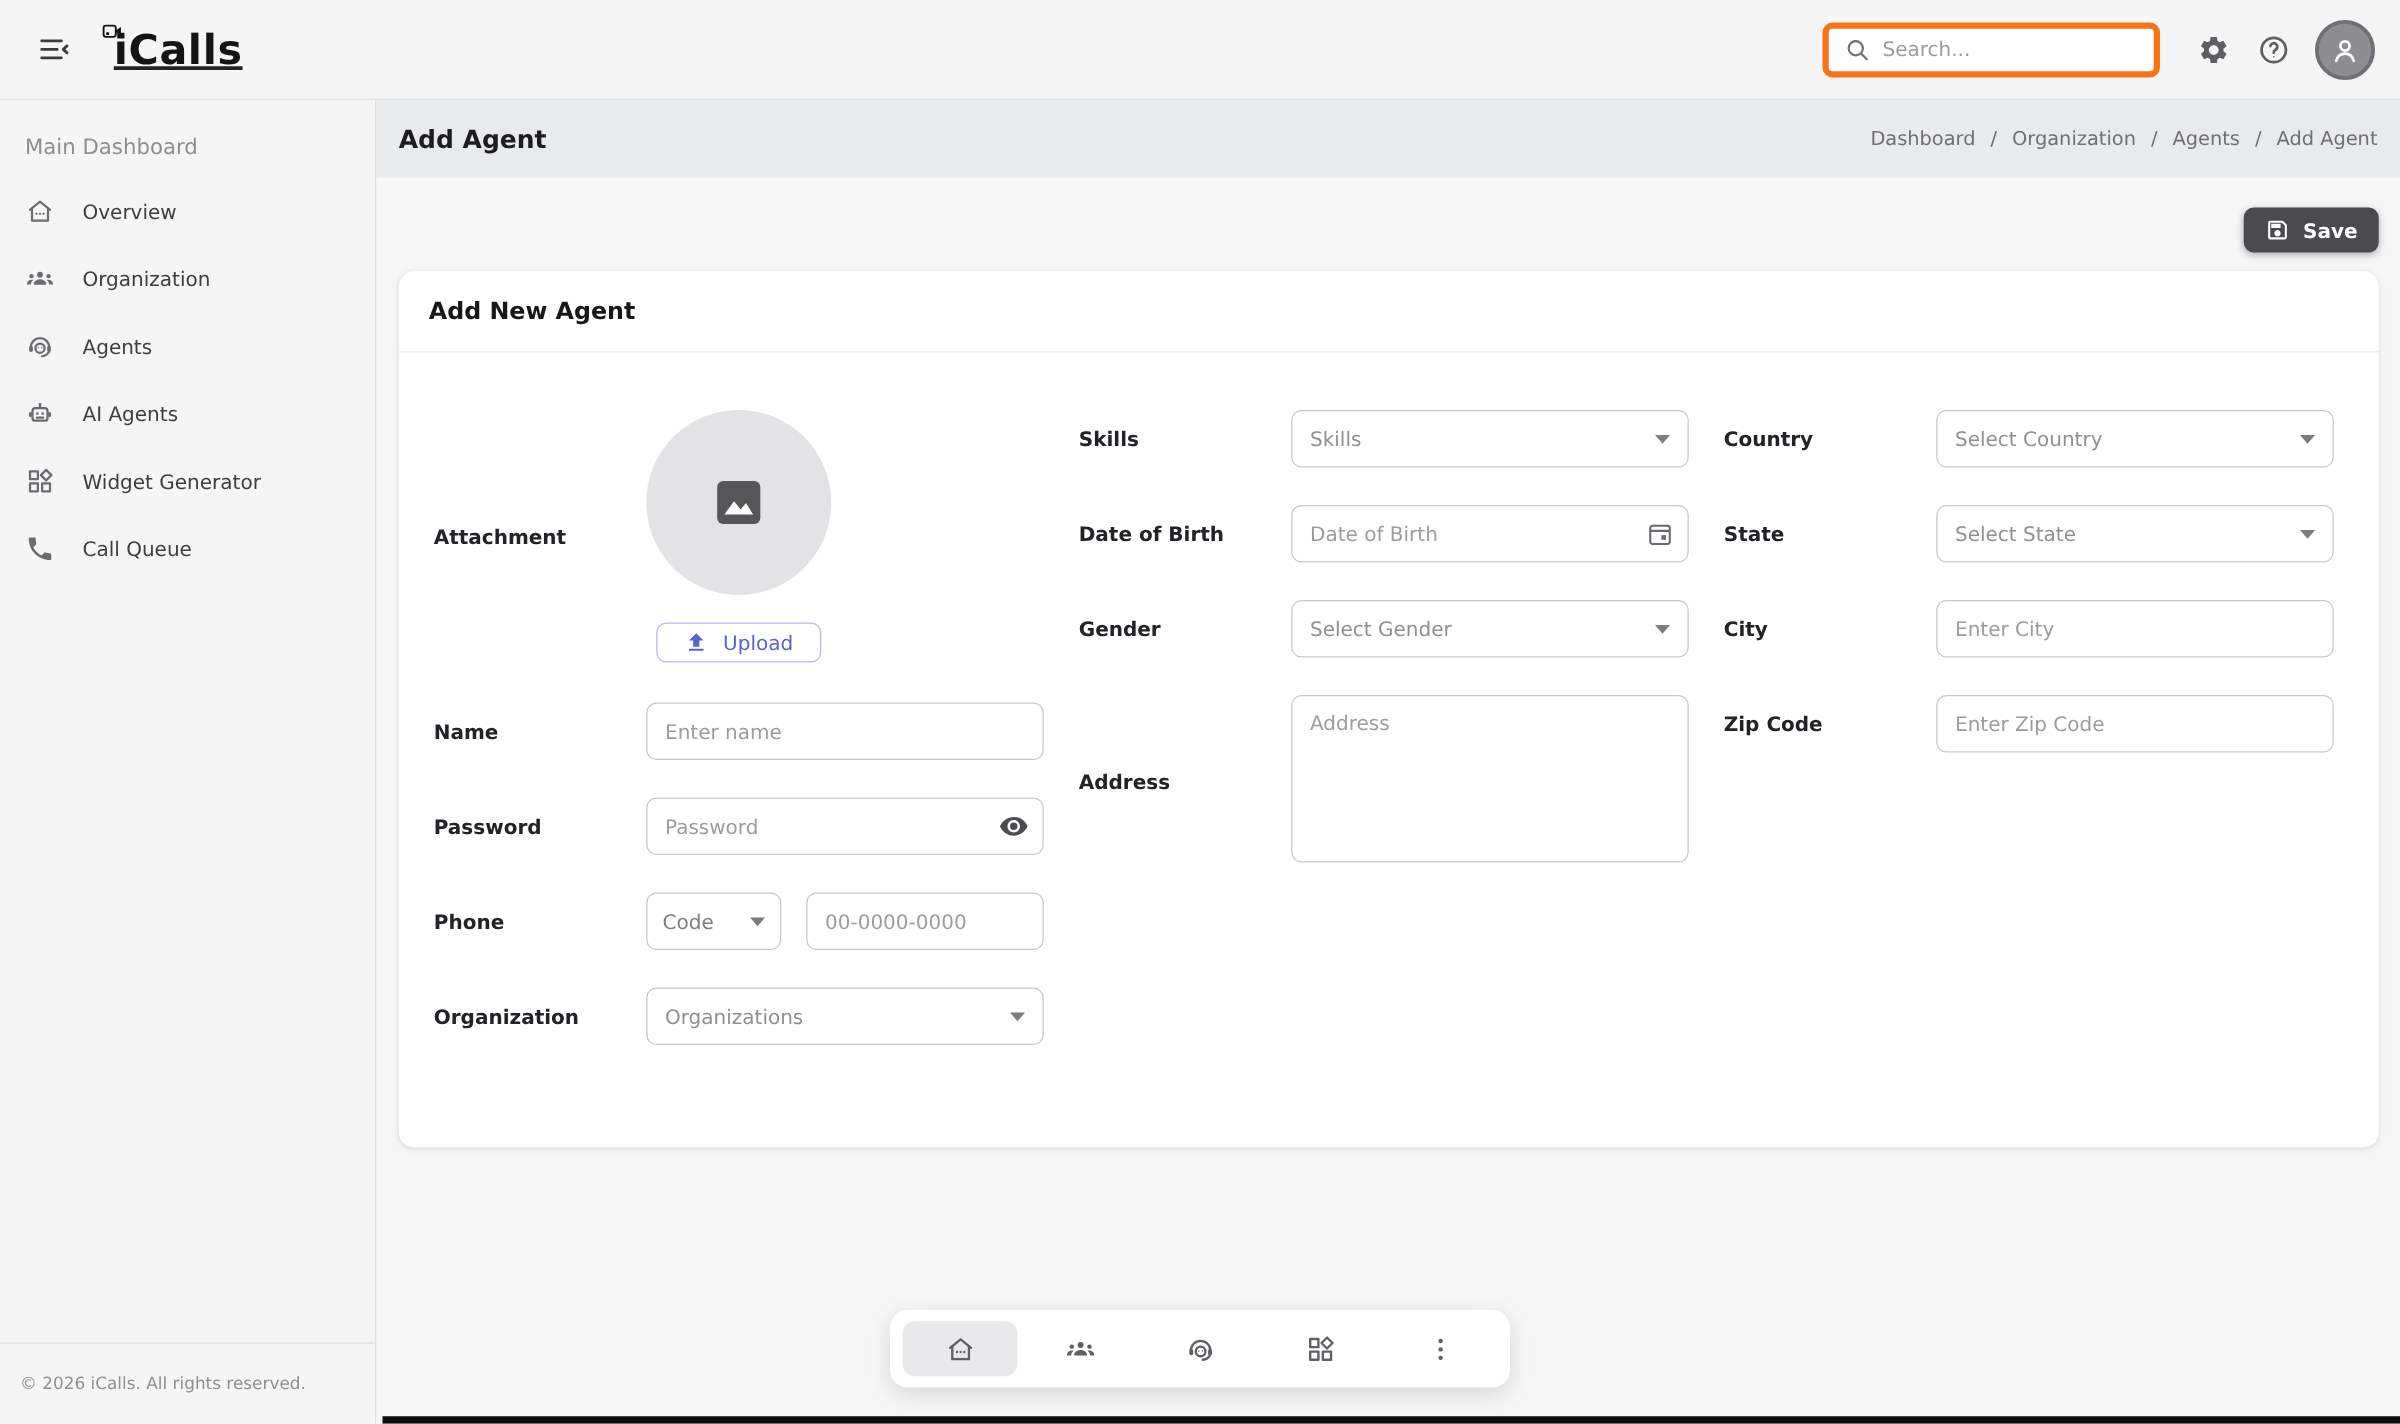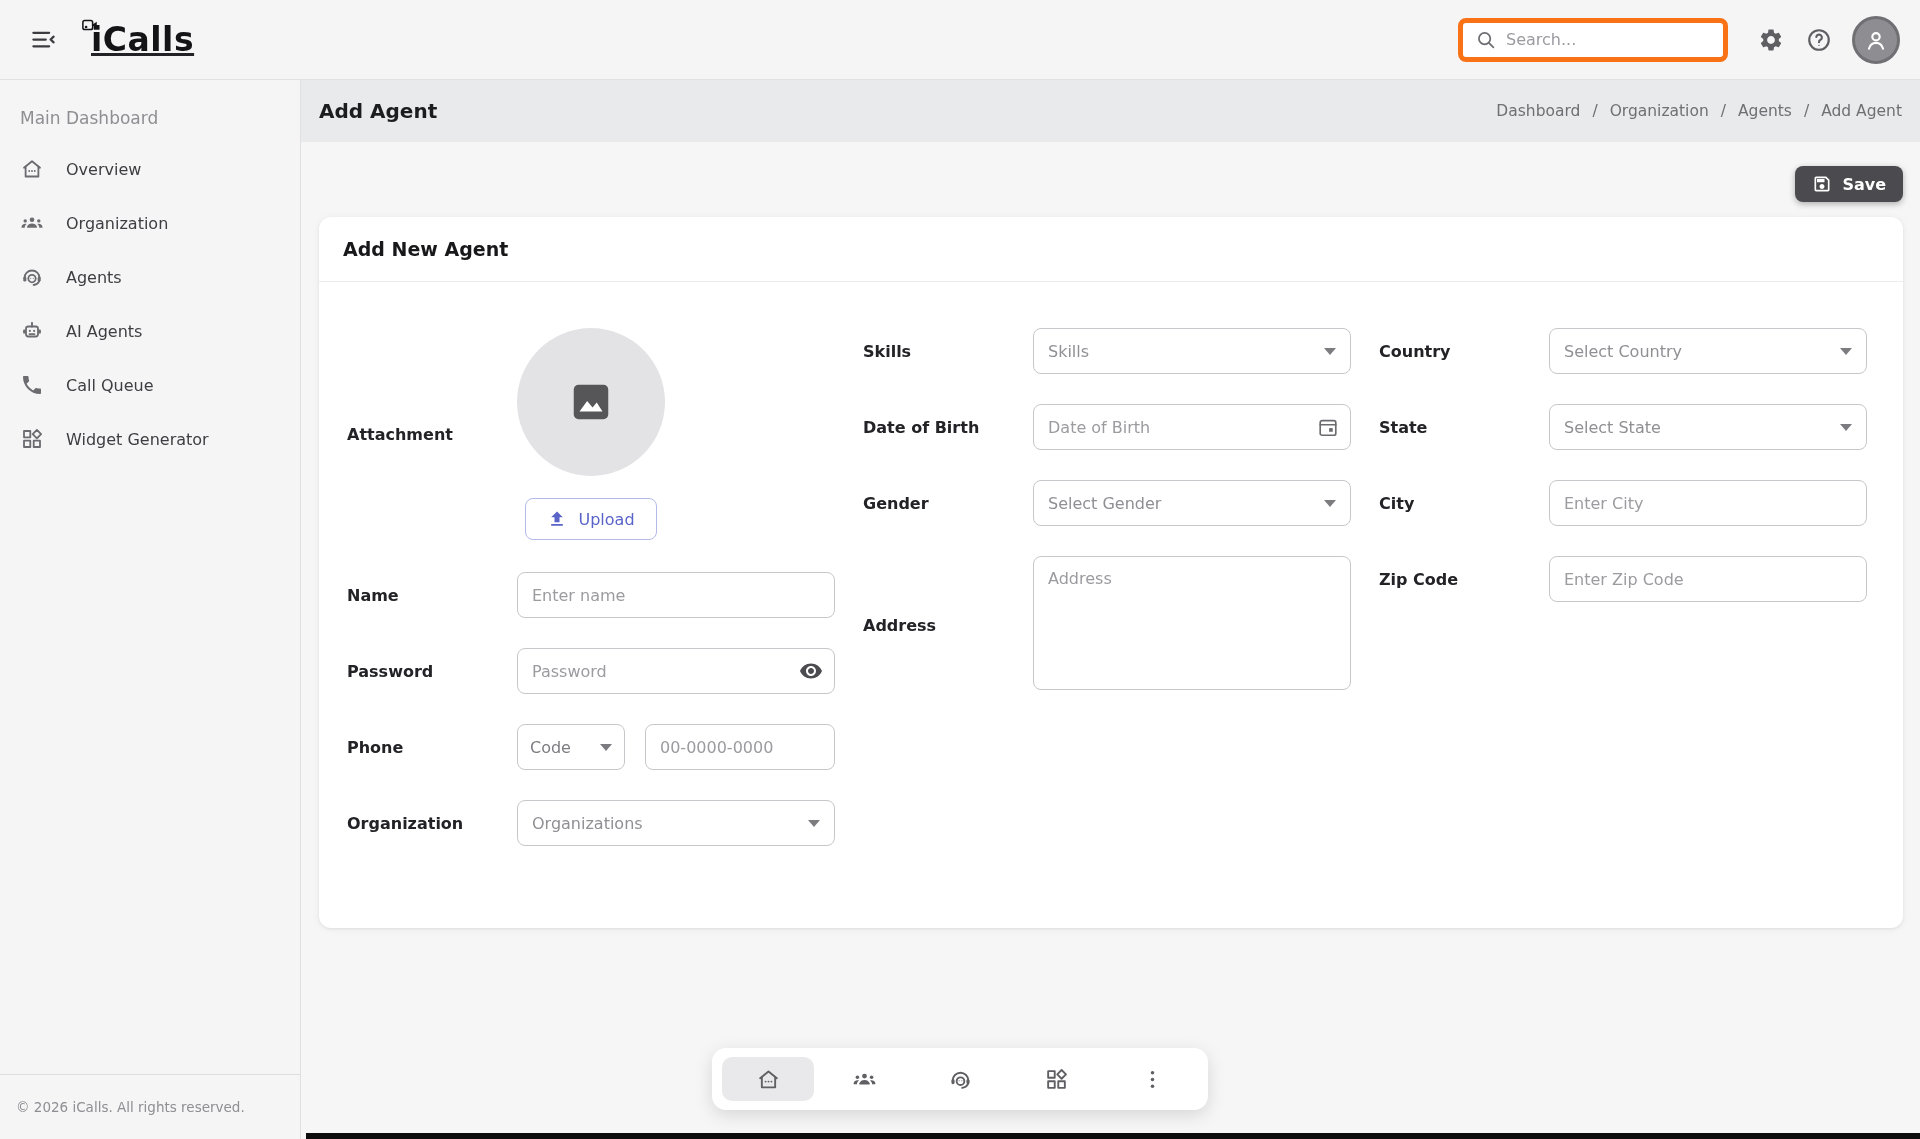--- a/index.html
+++ b/index.html
@@ -111,21 +111,21 @@
   .phone-ctrl { display:flex; gap:20px; }
   .phone-ctrl .select { flex:0 0 108px; padding:0 12px; }
   .phone-ctrl .text-input { flex:1; }
 
   .attach-block { width:148px; display:flex; flex-direction:column; align-items:center; }
   .avatar-circle {
     width:148px; height:148px; border-radius:50%; background:#e3e3e6;
     display:flex; align-items:center; justify-content:center;
   }
   .upload-btn {
-    margin-top:22px; display:flex; align-items:center; gap:11px; height:42px; padding:0 21px;
+    margin-top:22px; display:flex; align-items:center; gap:11px; height:32px; padding:0 21px;
     background:#fff; border:1px solid #b4bae8; border-radius:8px; color:#5a64c8;
     font-size:16px; font-weight:500; font-family:inherit; cursor:pointer;
   }
 
   
   .bottom-nav {
     position:absolute; left:50%; transform:translateX(-50%); bottom:29px;
     width:496px; height:62px; background:#fff; border-radius:14px;
     box-shadow:0 5px 18px rgba(0,0,0,.13); display:flex; align-items:center;
     justify-content:space-between; padding:0 10px; z-index:5;
@@ -252,37 +252,37 @@
               <rect x="8.9" y="10.9" width="1.9" height="1.9" fill="currentColor" stroke="none"></rect>
               <rect x="13.2" y="10.9" width="1.9" height="1.9" fill="currentColor" stroke="none"></rect>
               <path d="M9.5 15.1h5" stroke-linecap="round"></path>
             </svg>
           </span>
           <span>AI Agents</span>
         </div>
 
         <div class="nav-item">
           <span class="icon">
-            <svg viewBox="0 0 24 24" fill="currentColor">
-              <path d="M6.62 10.79c1.44 2.83 3.76 5.14 6.59 6.59l2.2-2.2c.27-.27.67-.36 1.02-.24 1.12.37 2.33.57 3.57.57.55 0 1 .45 1 1V20c0 .55-.45 1-1 1-9.39 0-17-7.61-17-17 0-.55.45-1 1-1h3.5c.55 0 1 .45 1 1 0 1.25.2 2.45.57 3.57.11.35.03.74-.25 1.02l-2.2 2.2z"></path>
-            </svg>
-          </span>
-          <span>Call Queue</span>
-        </div>
-
-        <div class="nav-item">
-          <span class="icon">
             <svg viewBox="0 0 24 24" fill="none" stroke="currentColor" stroke-width="1.8" stroke-linejoin="round">
               <rect x="4" y="4" width="6.3" height="6.3"></rect>
               <rect x="4" y="13.7" width="6.3" height="6.3"></rect>
               <rect x="13.7" y="13.7" width="6.3" height="6.3"></rect>
               <path d="M16.9 2.9 21.1 7.1 16.9 11.3 12.7 7.1z"></path>
             </svg>
           </span>
           <span>Widget Generator</span>
+        </div>
+
+        <div class="nav-item">
+          <span class="icon">
+            <svg viewBox="0 0 24 24" fill="currentColor">
+              <path d="M6.62 10.79c1.44 2.83 3.76 5.14 6.59 6.59l2.2-2.2c.27-.27.67-.36 1.02-.24 1.12.37 2.33.57 3.57.57.55 0 1 .45 1 1V20c0 .55-.45 1-1 1-9.39 0-17-7.61-17-17 0-.55.45-1 1-1h3.5c.55 0 1 .45 1 1 0 1.25.2 2.45.57 3.57.11.35.03.74-.25 1.02l-2.2 2.2z"></path>
+            </svg>
+          </span>
+          <span>Call Queue</span>
         </div>
       </div>
       <div class="sidebar-footer">© 2026 iCalls. All rights reserved.</div>
     </div>
 
     <div class="main">
       <div class="page-bar">
         <span class="page-title">Add Agent</span>
         <div class="breadcrumb">
           <span>Dashboard</span>

